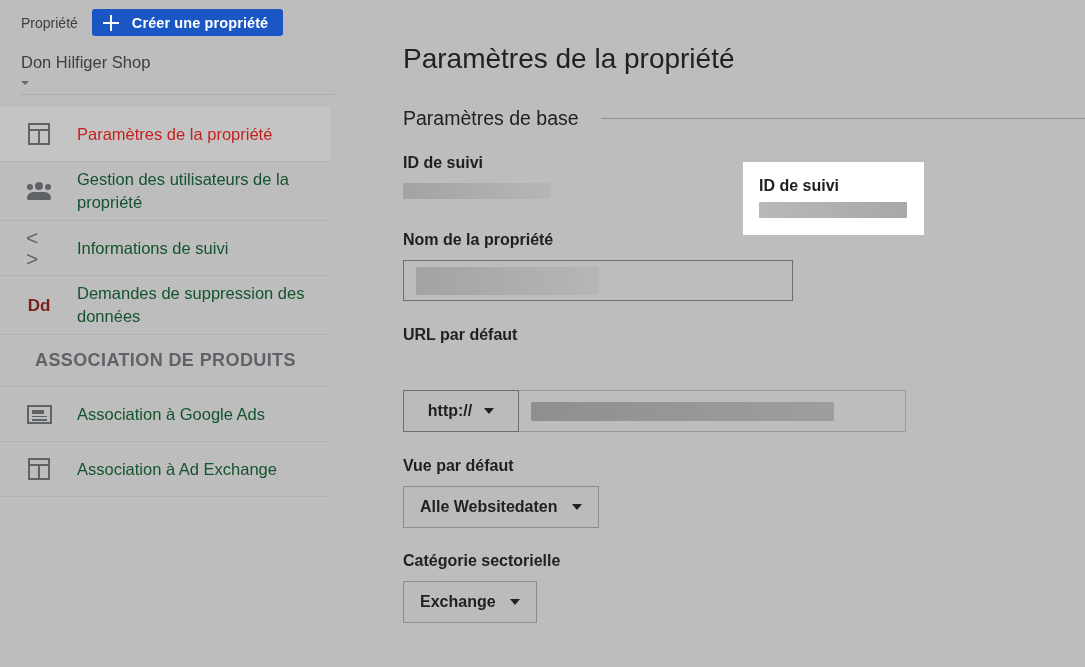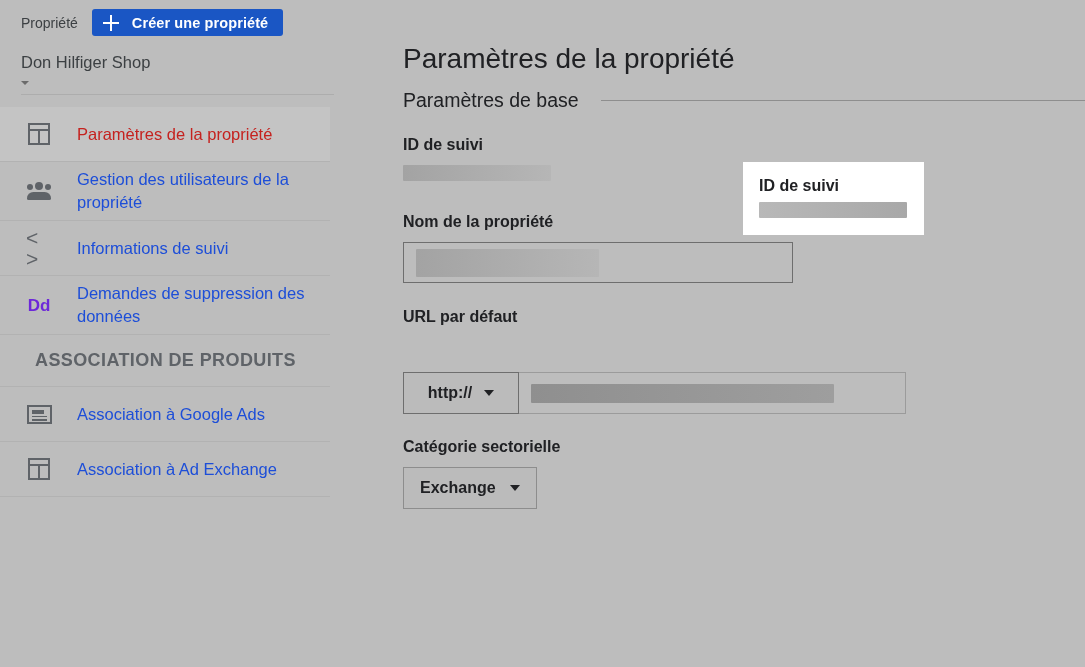--- a/index.html
+++ b/index.html
@@ -120,21 +120,21 @@
     width: 26px;
     flex: 0 0 26px;
     margin-right: 25px;
     display: flex;
     align-items: center;
     justify-content: center;
     color: #5f6368;
   }
   .nav-label {
     font-size: 16.5px;
-    color: #1d4ed8;
+    color: #14532d;
     line-height: 23px;
   }
   .nav-item.active .nav-label {
     color: #c5221f;
   }
   .section-title {
     font-size: 18px;
     font-weight: bold;
     color: #5f6368;
     letter-spacing: .4px;
@@ -171,21 +171,21 @@
   .ic-people i.c { width: 6px; height: 6px; left: 19px; top: 2px; }
   .ic-people i.base {
     width: 24px; height: 8px; left: 1px; top: 10px;
     border-radius: 8px 8px 2px 2px;
   }
   .ic-code {
     font-size: 21px; color: #5f6368; letter-spacing: 1px;
     font-family: "Liberation Sans", sans-serif; line-height: 1;
   }
   .ic-dd {
-    font-size: 17px; font-weight: bold; color: #6d28d9; line-height: 1;
+    font-size: 17px; font-weight: bold; color: #7f1d1d; line-height: 1;
   }
   .ic-card {
     width: 25px; height: 19px;
     border: 2px solid #5f6368; box-sizing: border-box;
     position: relative; padding: 3px 3px 0 3px;
   }
   .ic-card span {
     display: block; background: #5f6368; height: 1.6px; margin-bottom: 1.8px;
   }
   .ic-card span.thick { height: 4px; width: 12px; margin-bottom: 2.4px; }
@@ -211,21 +211,21 @@
   .page-title {
     font-size: 28px;
     color: #202124;
     margin: 42px 0 0 0;
     font-weight: normal;
     line-height: 34px;
   }
   .section-row {
     display: flex;
     align-items: center;
-    margin-top: 13px;
+    margin-top: 31px;
   }
   .section-head {
     font-size: 19.5px;
     color: #202124;
     white-space: nowrap;
   }
   .section-rule {
     height: 1px;
     background: #8e8e8e;
     flex: 1;
@@ -446,20 +446,27 @@
         <div class="url-prefix">
           <span>http://</span>
           <span class="caret"></span>
         </div>
         <div class="url-value">
           <span class="redacted"></span>
         </div>
       </div>
     </div>
 
+    <div class="field" style="margin-top:24px;">
+      <div class="field-label">Vue par défaut</div>
+      <div class="dropdown">
+        <span>Alle Websitedaten</span>
+        <span class="caret"></span>
+      </div>
+    </div>
 
     <div class="field" style="margin-top:23px;">
       <div class="field-label">Catégorie sectorielle</div>
       <div class="dropdown">
         <span>Exchange</span>
         <span class="caret"></span>
       </div>
     </div>
 
     <div class="highlight-box">

